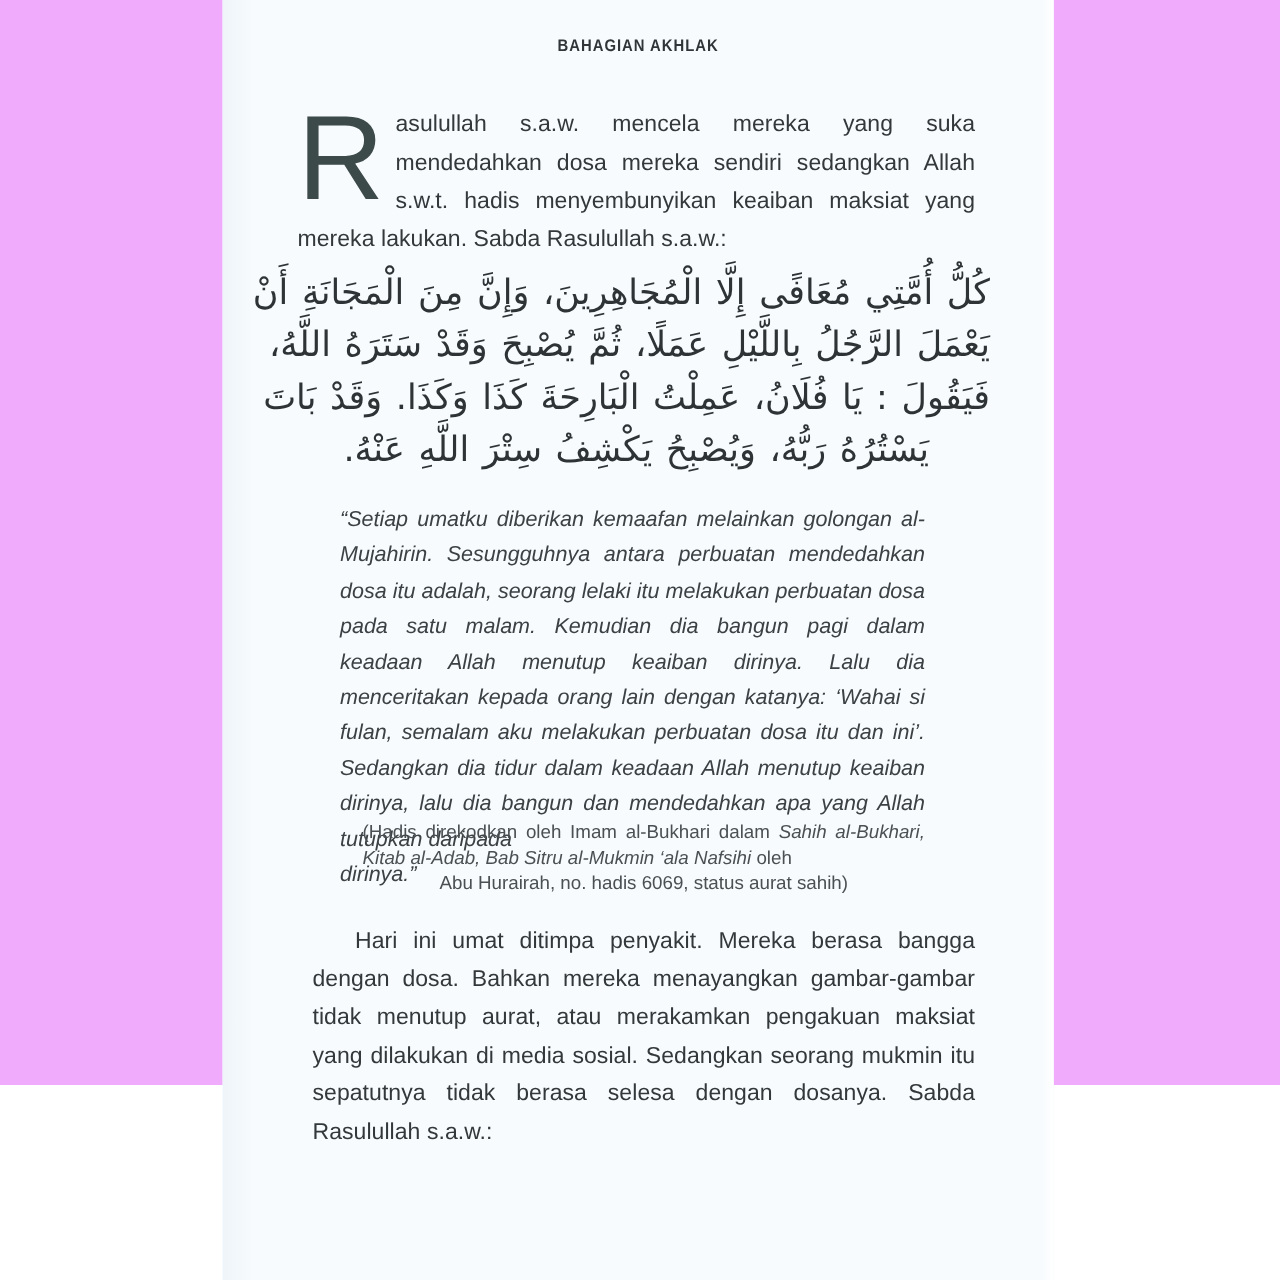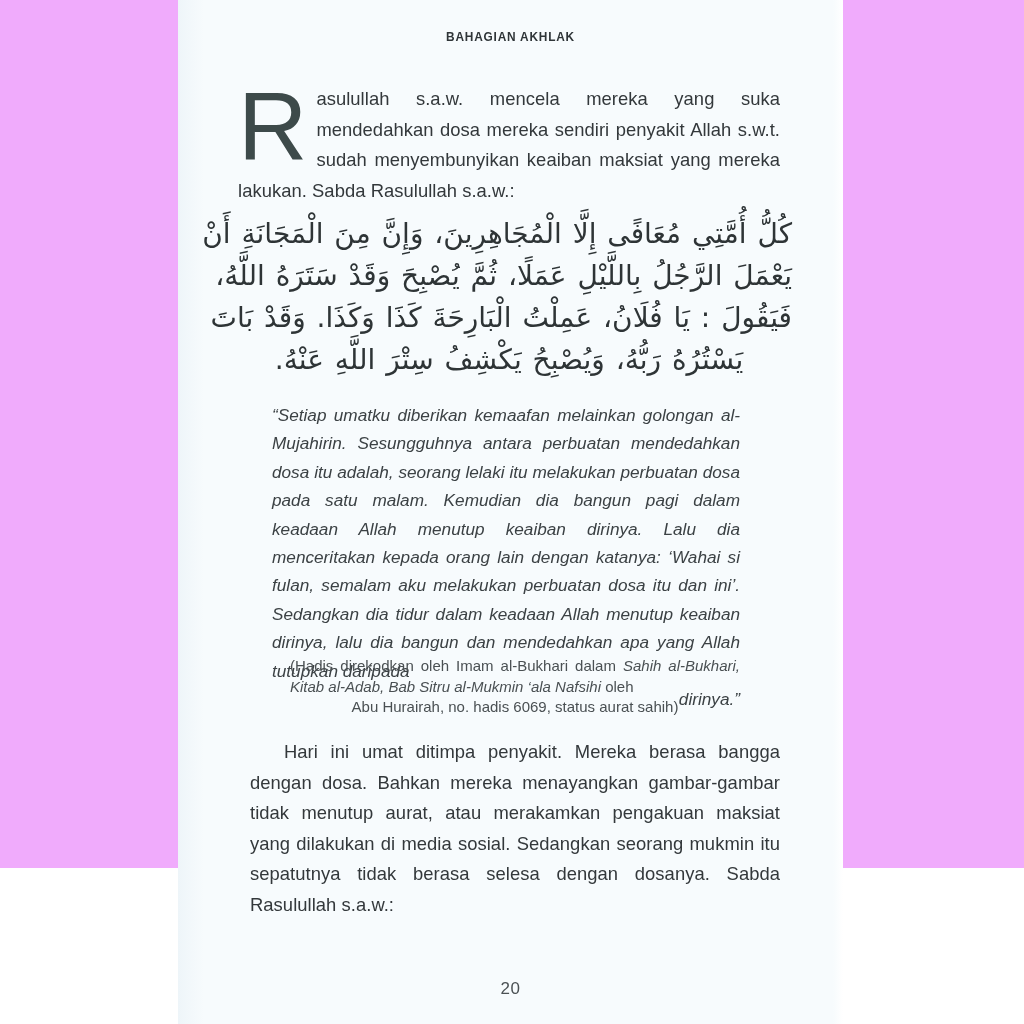--- a/index.html
+++ b/index.html
@@ -131,21 +131,21 @@
     font-family: "Liberation Sans", sans-serif;
     font-style: italic;
     font-size: 17.2px;
     line-height: 28.4px;
     color: #3b4144;
     text-align: justify;
     text-justify: inter-word;
   }
   .translation .lastline {
     display: block;
-    text-align: right;
+    text-align: left;
   }
 
   
   .attribution {
     position: absolute;
     left: 112px;  
     top: 656px;
     width: 450px;
     font-family: "Liberation Sans", sans-serif;
     font-size: 15px;
@@ -187,34 +187,33 @@
 <div id="scan">
 
   <div id="page">
 
     <div class="gutter-shade"></div>
     <div class="edge-shade"></div>
 
     <div class="running-head">BAHAGIAN AKHLAK</div>
 
     <div class="col" style="top:84px;">
-      <p class="body lead"><span class="dropcap">R</span><span>asulullah s.a.w. mencela mereka yang suka mendedahkan dosa mereka sendiri penyakit Allah s.w.t. sudah menyembunyikan keaiban maksiat yang mereka lakukan. Sabda Rasulullah s.a.w.:</span></p>
+      <p class="body lead"><span class="dropcap">R</span><span>asulullah s.a.w. mencela mereka yang suka mendedahkan dosa mereka sendiri sedangkan Allah s.w.t. hadis menyembunyikan keaiban maksiat yang mereka lakukan. Sabda Rasulullah s.a.w.:</span></p>
     </div>
 
     <div class="arabic">
       <div>كُلُّ أُمَّتِي مُعَافًى إِلَّا الْمُجَاهِرِينَ، وَإِنَّ مِنَ الْمَجَانَةِ أَنْ</div>
       <div>يَعْمَلَ الرَّجُلُ بِاللَّيْلِ عَمَلًا، ثُمَّ يُصْبِحَ وَقَدْ سَتَرَهُ اللَّهُ،</div>
       <div>فَيَقُولَ : يَا فُلَانُ، عَمِلْتُ الْبَارِحَةَ كَذَا وَكَذَا. وَقَدْ بَاتَ</div>
       <div>يَسْتُرُهُ رَبُّهُ، وَيُصْبِحُ يَكْشِفُ سِتْرَ اللَّهِ عَنْهُ.</div>
     </div>
 
     <div class="translation"><span>“Setiap umatku diberikan kemaafan melainkan golongan al-Mujahirin. Sesungguhnya antara perbuatan mendedahkan dosa itu adalah, seorang lelaki itu melakukan perbuatan dosa pada satu malam. Kemudian dia bangun pagi dalam keadaan Allah menutup keaiban dirinya. Lalu dia menceritakan kepada orang lain dengan katanya: ‘Wahai si fulan, semalam aku melakukan perbuatan dosa itu dan ini’. Sedangkan dia tidur dalam keadaan Allah menutup keaiban dirinya, lalu dia bangun dan mendedahkan apa yang Allah tutupkan daripada</span><span class="lastline">dirinya.”</span></div>
 
     <div class="attribution"><span>(Hadis direkodkan oleh Imam al-Bukhari dalam </span><span class="ital">Sahih al-Bukhari, Kitab al-Adab, Bab Sitru al-Mukmin ‘ala Nafsihi</span><span> oleh</span><span class="lastline">Abu Hurairah, no. hadis 6069, status aurat sahih)</span></div>
 
     <div class="closing">
       <p class="body indented">Hari ini umat ditimpa penyakit. Mereka berasa bangga dengan dosa. Bahkan mereka menayangkan gambar-gambar tidak menutup aurat, atau merakamkan pengakuan maksiat yang dilakukan di media sosial. Sedangkan seorang mukmin itu sepatutnya tidak berasa selesa dengan dosanya. Sabda Rasulullah s.a.w.:</p>
     </div>
 
-    <div class="folio">20</div>
 
   </div>
 </div>
 
 </body></html>

